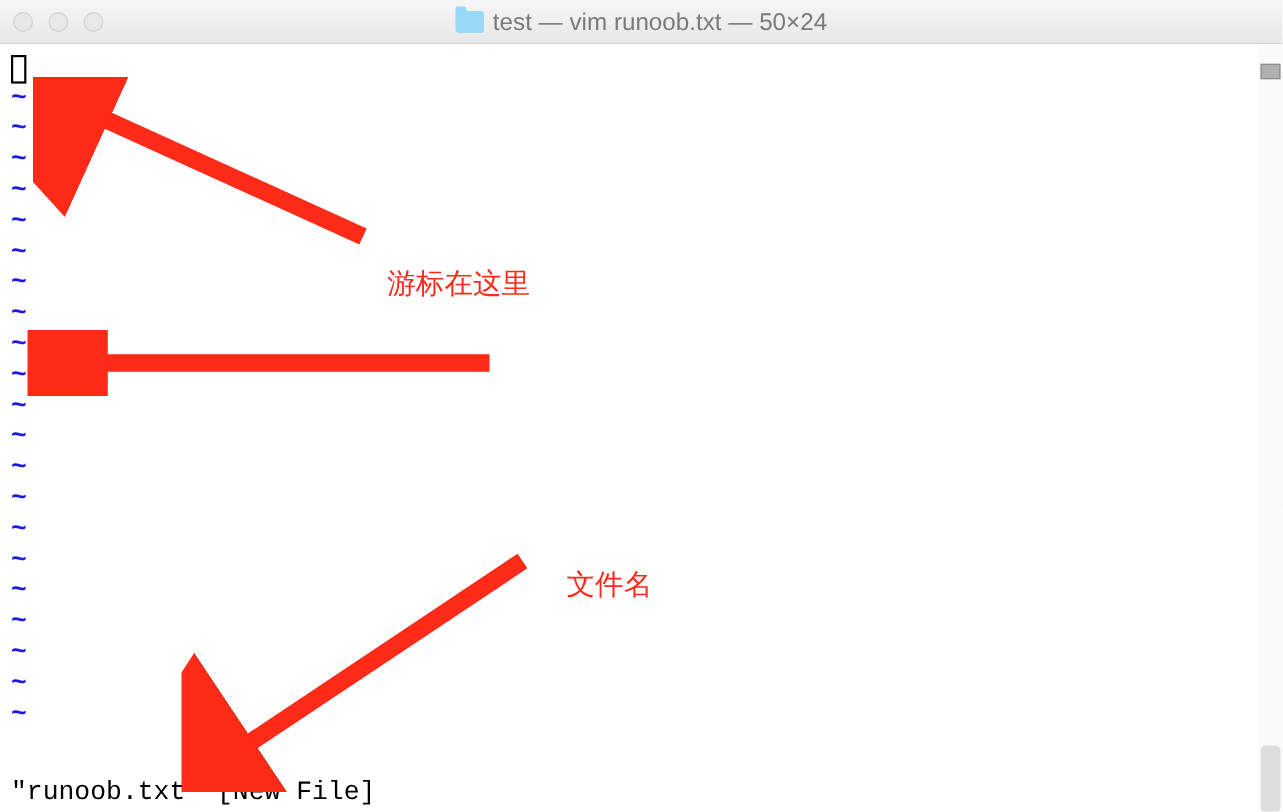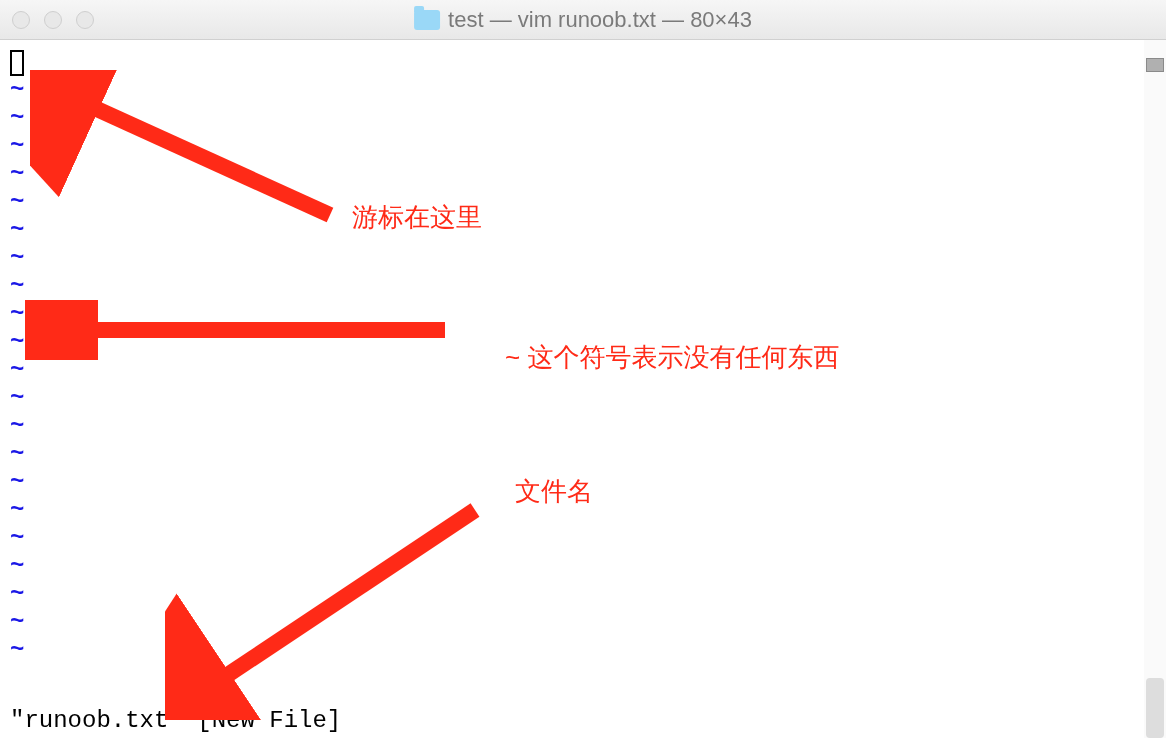--- a/index.html
+++ b/index.html
@@ -121,38 +121,39 @@
       font-size: 24px;
       color: #000;
     }
     .annotation {
       position: absolute;
       color: #ff2a17;
       font-family: -apple-system, "PingFang SC", "Hiragino Sans GB", sans-serif;
       font-size: 26px;
       font-weight: 400;
       pointer-events: none;
+      margin-top: 40px;
     }
     .arrow-svg {
       position: absolute;
       pointer-events: none;
     }
   </style>
 </head>
 <body>
 
 <div class="titlebar">
   <div class="traffic-lights">
     <div class="traffic-light"></div>
     <div class="traffic-light"></div>
     <div class="traffic-light"></div>
   </div>
   <div class="title-center">
     <span class="folder-icon"></span>
-    <span>test — vim runoob.txt — 80×43</span>
+    <span>test — vim runoob.txt — 50×24</span>
   </div>
 </div>
 
 <div class="terminal-body">
   <div class="scrollbar-track">
     <div class="scroll-marker"></div>
     <div class="scroll-thumb"></div>
   </div>
 
   <div>
@@ -193,21 +194,20 @@
   <div class="annotation" style="left:352px; top:160px;">游标在这里</div>
 
   <svg class="arrow-svg" style="left:25px; top:260px;" width="430" height="60">
     <defs>
       <marker id="ah2" markerWidth="14" markerHeight="14" refX="3" refY="6" orient="auto">
         <path d="M0,0 L0,12 L14,6 z" fill="#ff2a17"></path>
       </marker>
     </defs>
     <line x1="420" y1="30" x2="25" y2="30" stroke="#ff2a17" stroke-width="16" marker-end="url(#ah2)"></line>
   </svg>
-  <div class="annotation" style="left:505px; top:300px;">~ 这个符号表示没有任何东西</div>
 
   <svg class="arrow-svg" style="left:165px; top:450px;" width="330" height="230">
     <defs>
       <marker id="ah3" markerWidth="14" markerHeight="14" refX="3" refY="6" orient="auto">
         <path d="M0,0 L0,12 L14,6 z" fill="#ff2a17"></path>
       </marker>
     </defs>
     <line x1="310" y1="20" x2="25" y2="210" stroke="#ff2a17" stroke-width="16" marker-end="url(#ah3)"></line>
   </svg>
   <div class="annotation" style="left:515px; top:434px;">文件名</div>

